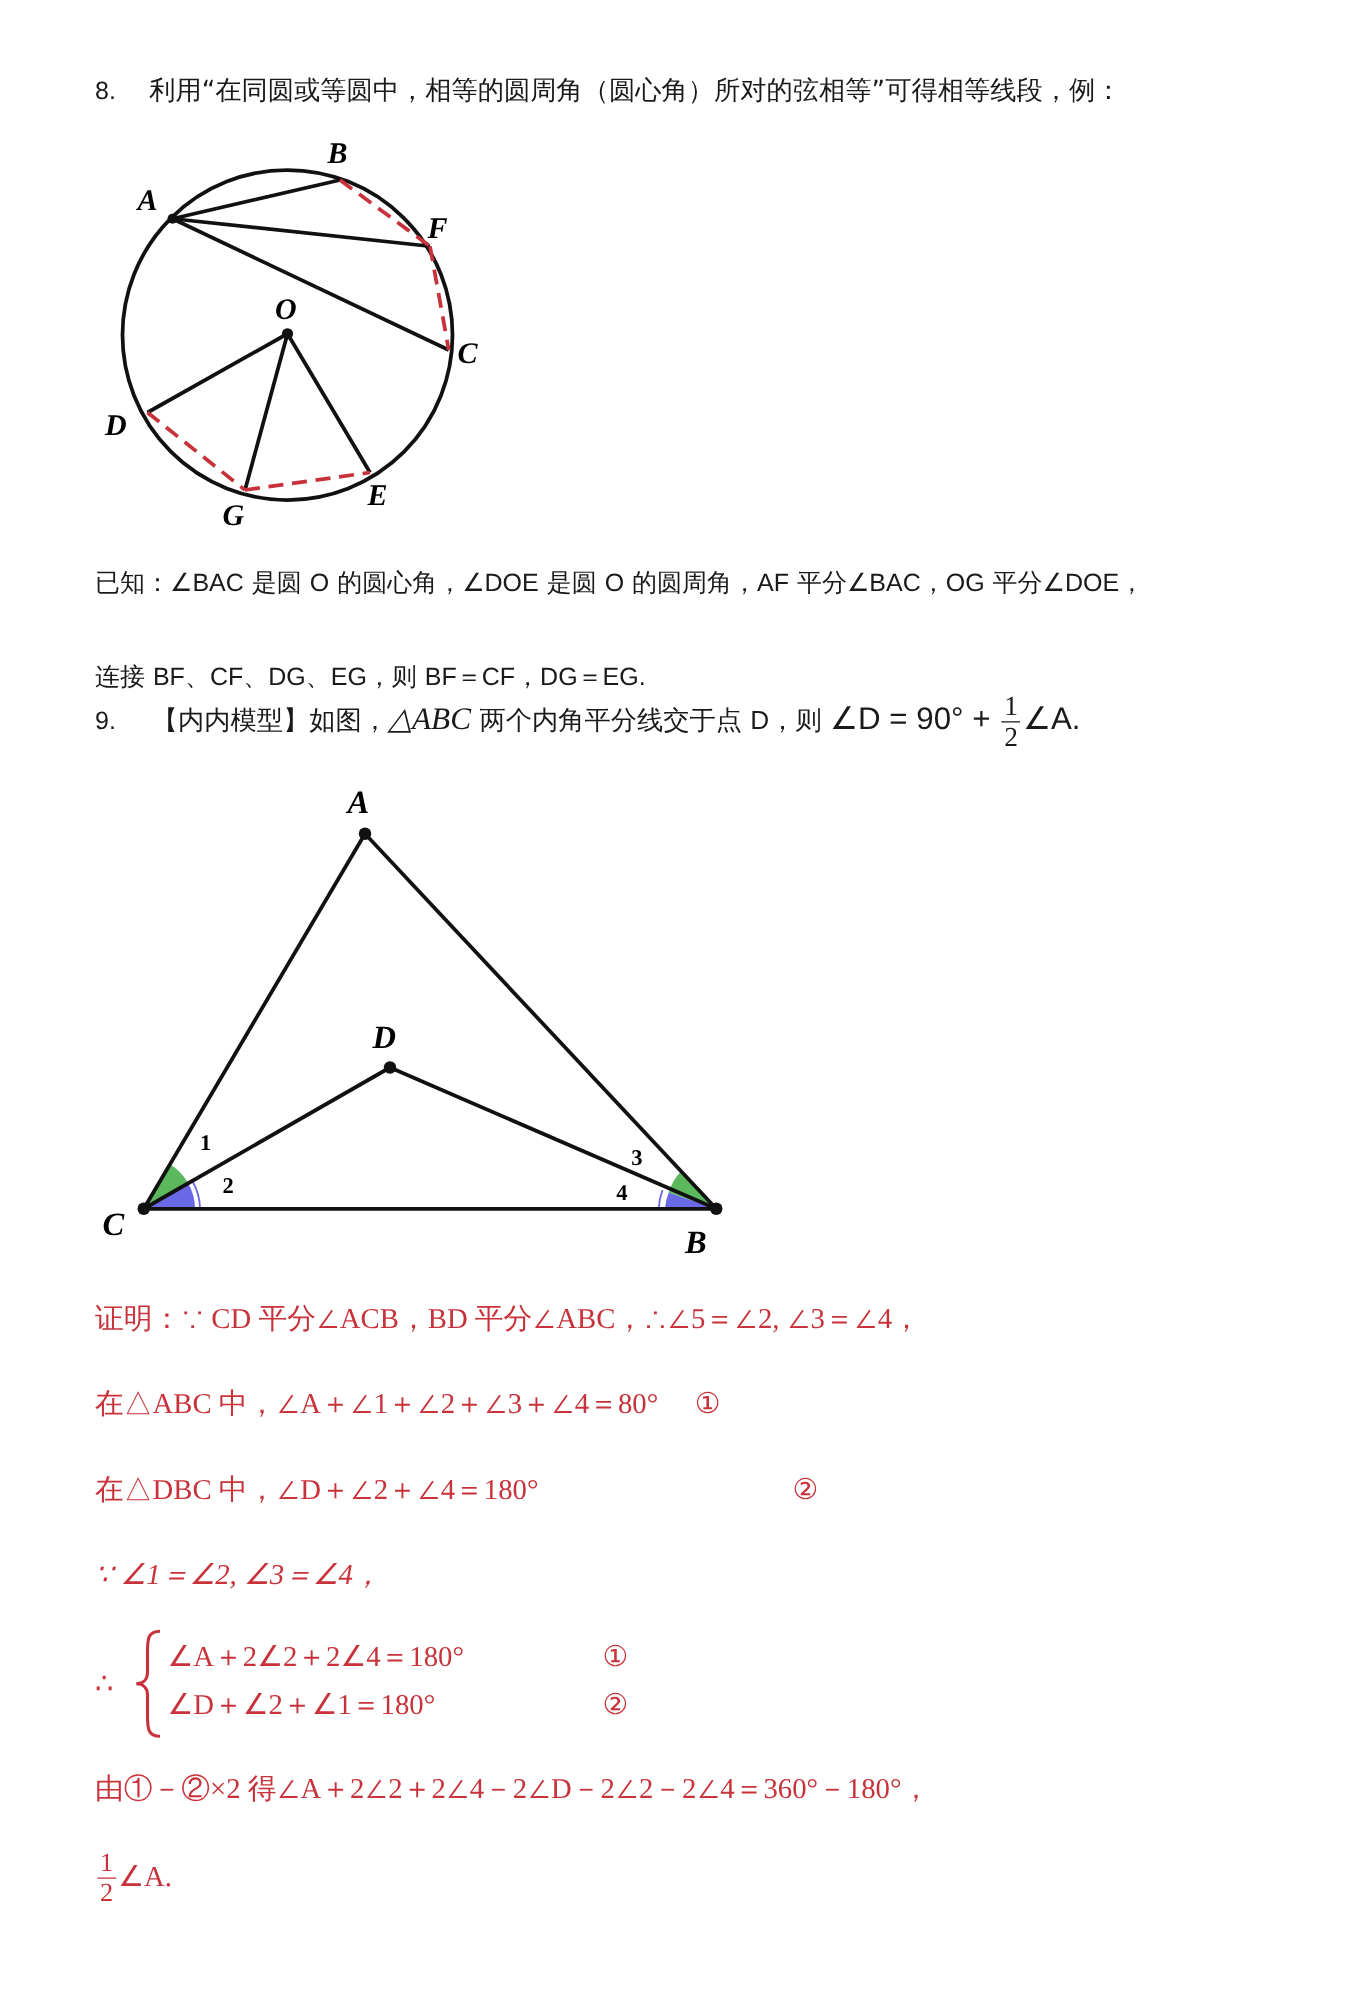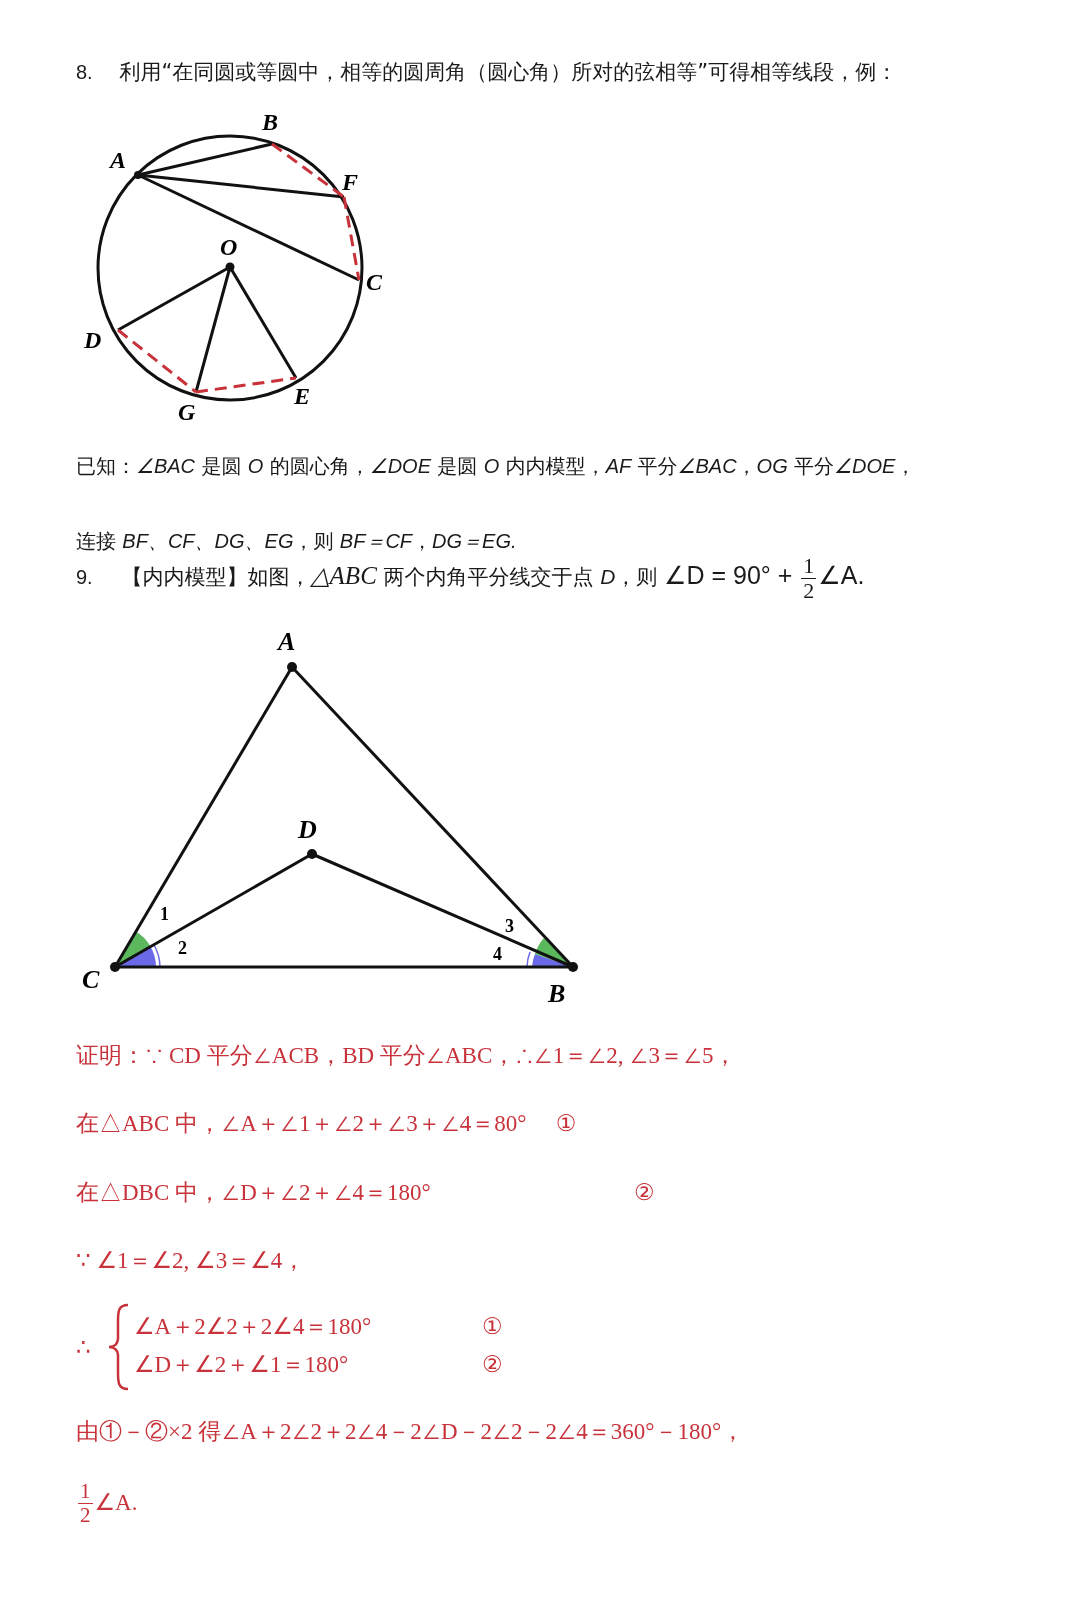--- a/index.html
+++ b/index.html
@@ -1,21 +1,21 @@
 <!DOCTYPE html>
 <html><head>
 <meta charset="utf-8">
 <style>
   html, body { margin: 0; padding: 0; background: #ffffff; }
   body { width: 1080px; height: 1604px; position: relative; overflow: hidden;
          font-family: "DejaVu Sans", sans-serif; color: #1a1a1a; }
   .abs { position: absolute; white-space: nowrap; }
   .line { font-size: 20px; line-height: 28px; }
   .num { font-family: "Liberation Sans", sans-serif; font-size: 20px; }
-  .it { font-style: italic; font-family: "Liberation Sans", sans-serif; }
+  .it { font-family: "Liberation Sans", sans-serif; }
   .serif-it { font-style: italic; font-family: "Liberation Serif", serif; }
   .serif { font-family: Liberation Sans, sans-serif; }
   .red { color: #c8323a; }
   .proof { font-size: 23px; line-height: 30px; }
   .proof .m { font-family: "Liberation Serif", serif; }
   .frac { display: inline-block; vertical-align: middle; text-align: center;
           font-family: "Liberation Serif", serif; line-height: 1; margin: 0 2px; }
   .frac span { display: block; }
   .frac .top { border-bottom: 1.5px solid currentColor; padding: 0 2px 1px; }
   .frac .bot { padding-top: 1px; }
@@ -50,21 +50,21 @@
   <text x="40" y="68" font-size="24">A</text>
   <text x="272" y="90" font-size="24">F</text>
   <text x="150" y="155" font-size="24">O</text>
   <text x="296" y="190" font-size="24">C</text>
   <text x="14" y="248" font-size="24">D</text>
   <text x="224" y="304" font-size="24">E</text>
   <text x="108" y="320" font-size="24">G</text>
 </svg>
 
 <div class="abs line" style="left:76px; top:452px; font-size:20px;">
-  <span>已知：</span><span class="it">∠BAC</span><span> 是圆 </span><span class="it">O</span><span> 的圆心角，</span><span class="it">∠DOE</span><span> 是圆 </span><span class="it">O</span><span> 内内模型，</span><span class="it">AF</span><span> 平分</span><span class="it">∠BAC</span><span>，</span><span class="it">OG</span><span> 平分</span><span class="it">∠DOE</span><span>，</span>
+  <span>已知：</span><span class="it">∠BAC</span><span> 是圆 </span><span class="it">O</span><span> 的圆心角，</span><span class="it">∠DOE</span><span> 是圆 </span><span class="it">O</span><span> 的圆周角，</span><span class="it">AF</span><span> 平分</span><span class="it">∠BAC</span><span>，</span><span class="it">OG</span><span> 平分</span><span class="it">∠DOE</span><span>，</span>
 </div>
 
 <div class="abs line" style="left:76px; top:503px; font-size:20px;margin-top:24px;">
   <span>连接 </span><span class="it">BF、CF、DG、EG</span><span>，则 </span><span class="it">BF＝CF</span><span>，</span><span class="it">DG＝EG.</span>
 </div>
 
 <div class="abs" style="left:76px; top:548px; font-size:21px; line-height:54px;">
   <span class="num">9.</span>
   <span style="margin-left:22px;">【内内模型】</span><span>如图，</span><span class="serif-it" style="font-size:25px;">△ABC</span><span> 两个内角平分线交于点 </span><span class="it">D</span><span>，则 </span><span class="serif" style="font-size:25px;">∠D = 90° + </span><span class="frac" style="font-size:22px;"><span class="top">1</span><span class="bot">2</span></span><span class="serif" style="font-size:25px;">∠A.</span>
 </div>
@@ -93,33 +93,33 @@
   <text x="228" y="218" font-size="26">D</text>
   <text x="12" y="368" font-size="26">C</text>
   <text x="478" y="382" font-size="26">B</text>
   <text x="90" y="300" font-size="18" style="font-style:normal">1</text>
   <text x="108" y="334" font-size="18" style="font-style:normal">2</text>
   <text x="435" y="312" font-size="18" style="font-style:normal">3</text>
   <text x="423" y="340" font-size="18" style="font-style:normal">4</text>
 </svg>
 
 <div class="abs proof red" style="left:76px; top:1040px;">
-  <span class="m">证明：∵ CD 平分∠ACB，BD 平分∠ABC，∴∠1＝∠2, ∠3＝∠5，</span>
+  <span class="m">证明：∵ CD 平分∠ACB，BD 平分∠ABC，∴∠5＝∠2, ∠3＝∠4，</span>
 </div>
 <div class="abs proof red" style="left:76px; top:1108px;">
   <span class="m">在△ABC 中，∠A＋∠1＋∠2＋∠3＋∠4＝80°</span>
   <span class="m" style="margin-left:22px;">①</span>
 </div>
 <div class="abs proof red" style="left:76px; top:1177px;">
   <span class="m">在△DBC 中，∠D＋∠2＋∠4＝180°</span>
 </div>
 <div class="abs proof red" style="left:634px; top:1177px;">
   <span class="m">②</span>
 </div>
-<div class="abs proof red" style="left:76px; top:1245px;">
+<div class="abs proof red" style="left:76px; top:1245px;font-style:italic;">
   <span class="m">∵ ∠1＝∠2, ∠3＝∠4，</span>
 </div>
 
 <div class="abs proof red" style="left:76px; top:1332px;">
   <span class="m">∴</span>
 </div>
 <svg class="abs" style="left:106px; top:1302px;" width="26" height="90" viewBox="0 0 26 90">
   <path d="M22,3 C12,3 12,10 12,20 L12,36 C12,42 8,45 3,45 C8,45 12,48 12,54 L12,70 C12,80 12,87 22,87" fill="none" stroke="#c8323a" stroke-width="2.5"></path>
 </svg>
 <div class="abs proof red" style="left:134px; top:1311px;">

